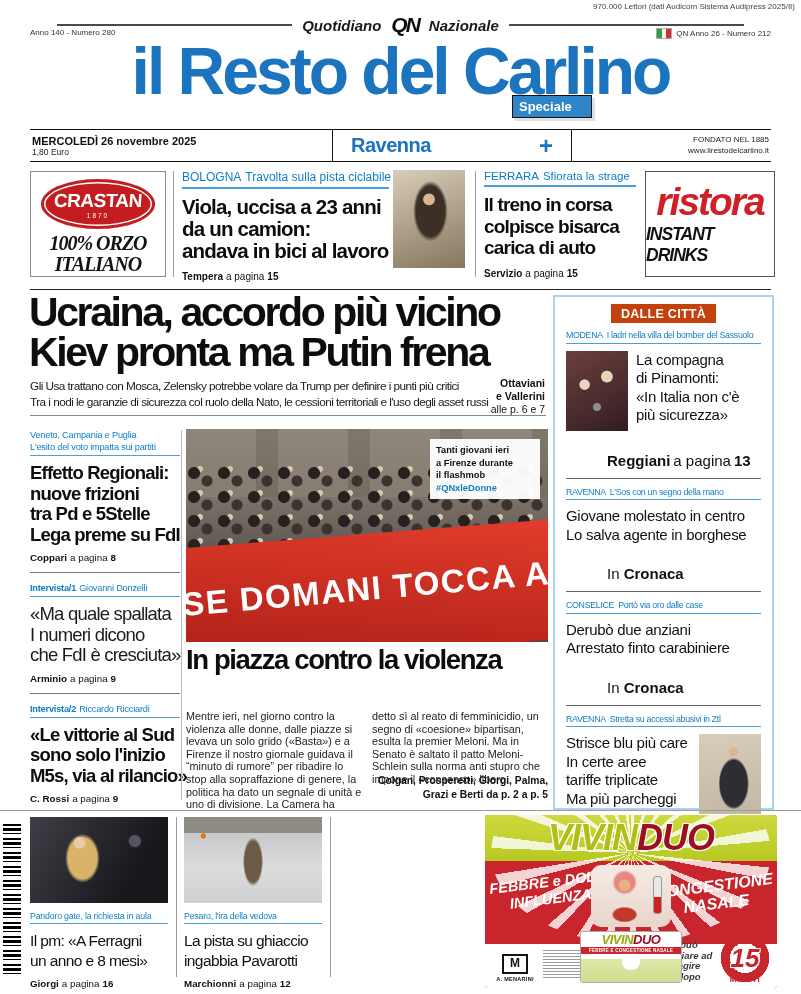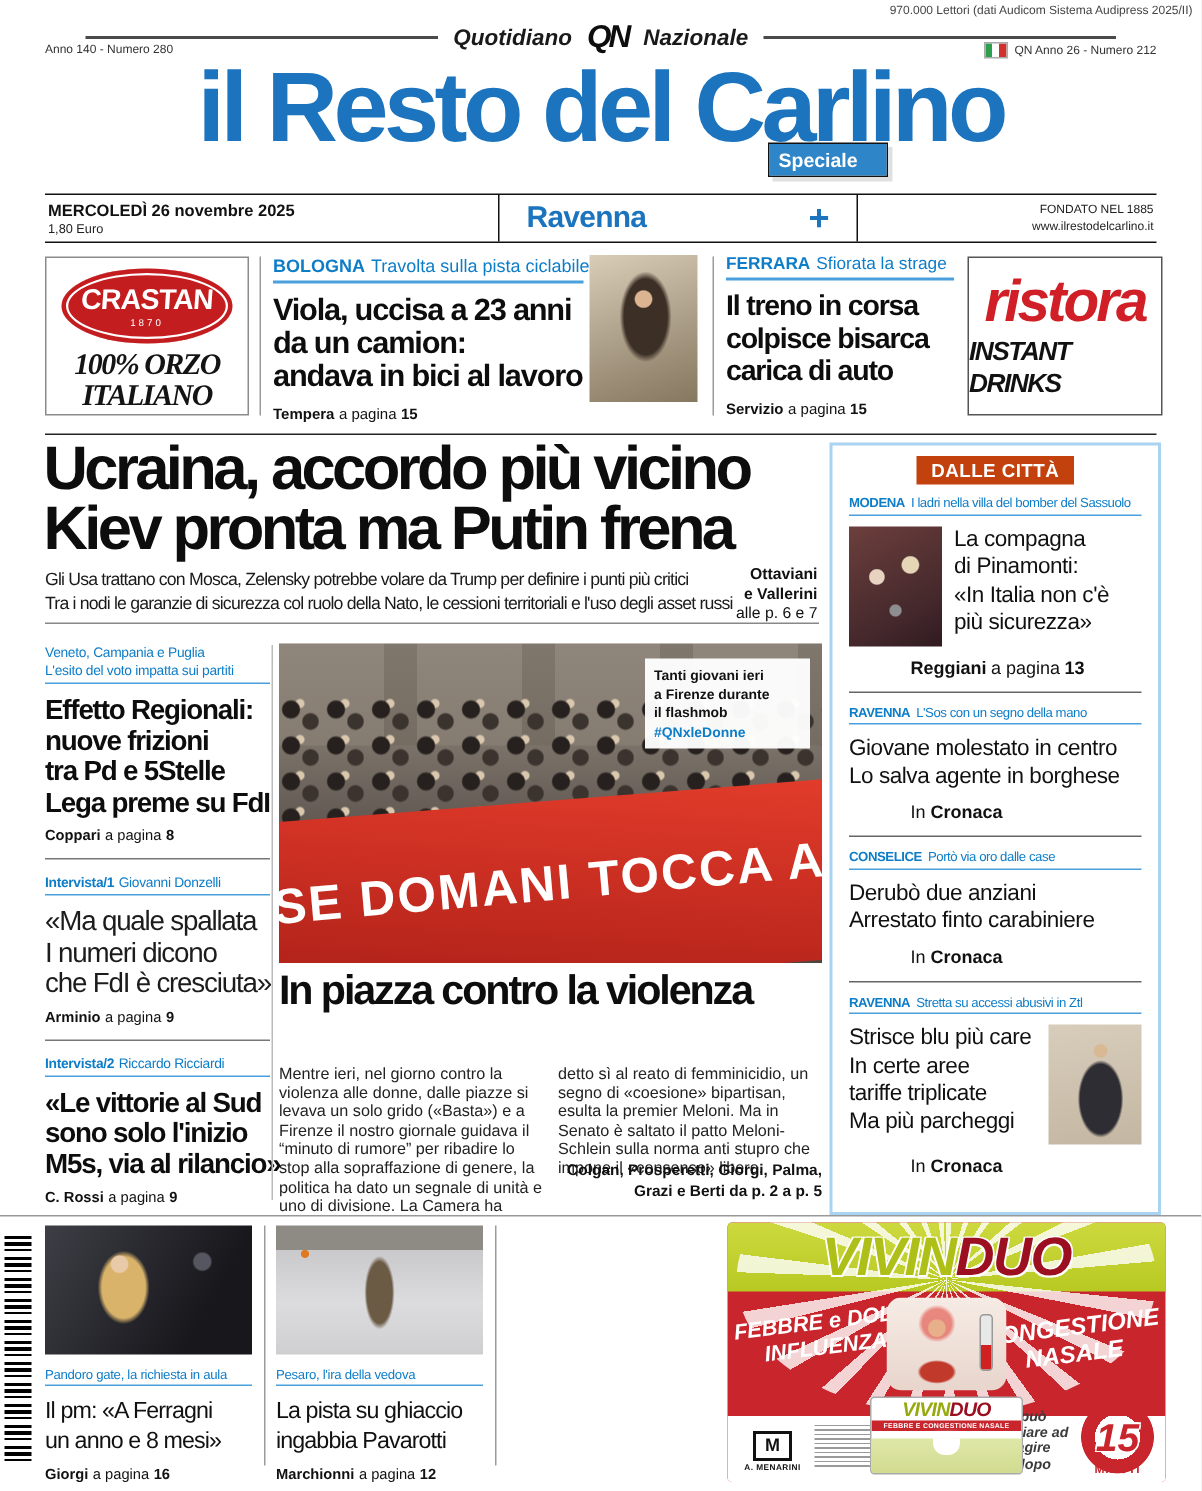--- a/index.html
+++ b/index.html
@@ -34,21 +34,21 @@
   .db-right{flex:1;text-align:right;font-size:8px;line-height:1.35;color:#222;padding-right:2px;}
 
   
   .speciale{left:512px;top:95px;width:78px;background:#fff;border:1.2px solid #111;z-index:6;
             box-shadow:3px 3px 0 rgba(0,0,0,.12);}
   .sp-head{background:#2e86c9;color:#fff;font-weight:bold;font-size:13px;padding:3px 6px;}
   .sp-body{padding:5px 6px 7px;font-weight:bold;font-size:12.5px;line-height:1.2;color:#111;}
 
   
   .kick{color:#0e7dc8;border-bottom:2px solid #4aa0dc;padding-bottom:3px;}
-  .k-city{font-weight:700;margin-right:4px;}
+  .k-city{font-weight:400;margin-right:4px;}
   .byl{font-size:10px;color:#111;}
   .byl b{margin-right:3px;}
   .byl .pg{margin-left:3px;font-weight:800;}
   .hl{font-weight:800;color:#0d0d0d;}
 
   
   .crastan{left:30px;top:171px;width:136px;height:106px;border:1px solid #8b8b8b;
            box-sizing:border-box;text-align:center;padding-top:7px;}
   .cr-oval{width:114px;height:50px;margin:0 auto 4px;background:#c41d1f;border-radius:50%;
            color:#fff;display:flex;flex-direction:column;align-items:center;justify-content:center;
@@ -126,21 +126,21 @@
 
   
   .rbox{left:553px;top:295px;width:221px;height:515px;border:2px solid #a9d3f0;
         box-sizing:border-box;padding:7px 11px 0;}
   .badge{width:max-content;margin:0 auto 7px;background:#c2410c;color:#fff;font-weight:800;
          font-size:12.5px;padding:2.5px 10px;letter-spacing:0.3px;}
   .rk{font-size:8.8px;letter-spacing:-0.3px;color:#0e7dc8;border-bottom:1.5px solid #4aa0dc;
       padding-bottom:2.5px;margin-bottom:7px;white-space:nowrap;}
   .r-row{display:flex;gap:8px;}
   .r-h{font-size:15px;line-height:18.5px;font-weight:400;color:#111;letter-spacing:-0.3px;}
-  .r-by{font-size:12px;margin-top:7px;padding-left:41px;}
+  .r-by{font-size:15px;margin-top:21px;padding-left:41px;}
   .r-div{height:1px;background:#666;margin:9px 0 8px;}
   .ph-modena{width:62px;height:80px;flex:none;
       background:radial-gradient(circle 8px at 30% 42%,#e8d3c0 0 60%,transparent 70%),
                  radial-gradient(circle 9px at 66% 32%,#e6d6b8 0 60%,transparent 70%),
                  radial-gradient(circle 6px at 50% 70%,#8e8e90 0 60%,transparent 75%),
                  linear-gradient(150deg,#6c3f3c,#44282c 70%,#301b20);}
   .ph-ztl{width:62px;height:80px;flex:none;
       background:radial-gradient(circle 7px at 56% 22%,#d9b894 0 60%,transparent 70%),
                  radial-gradient(ellipse 20px 34px at 56% 62%,#2e2d33 68%,transparent 76%),
                  linear-gradient(170deg,#d8cdbb,#c3b7a3);}

